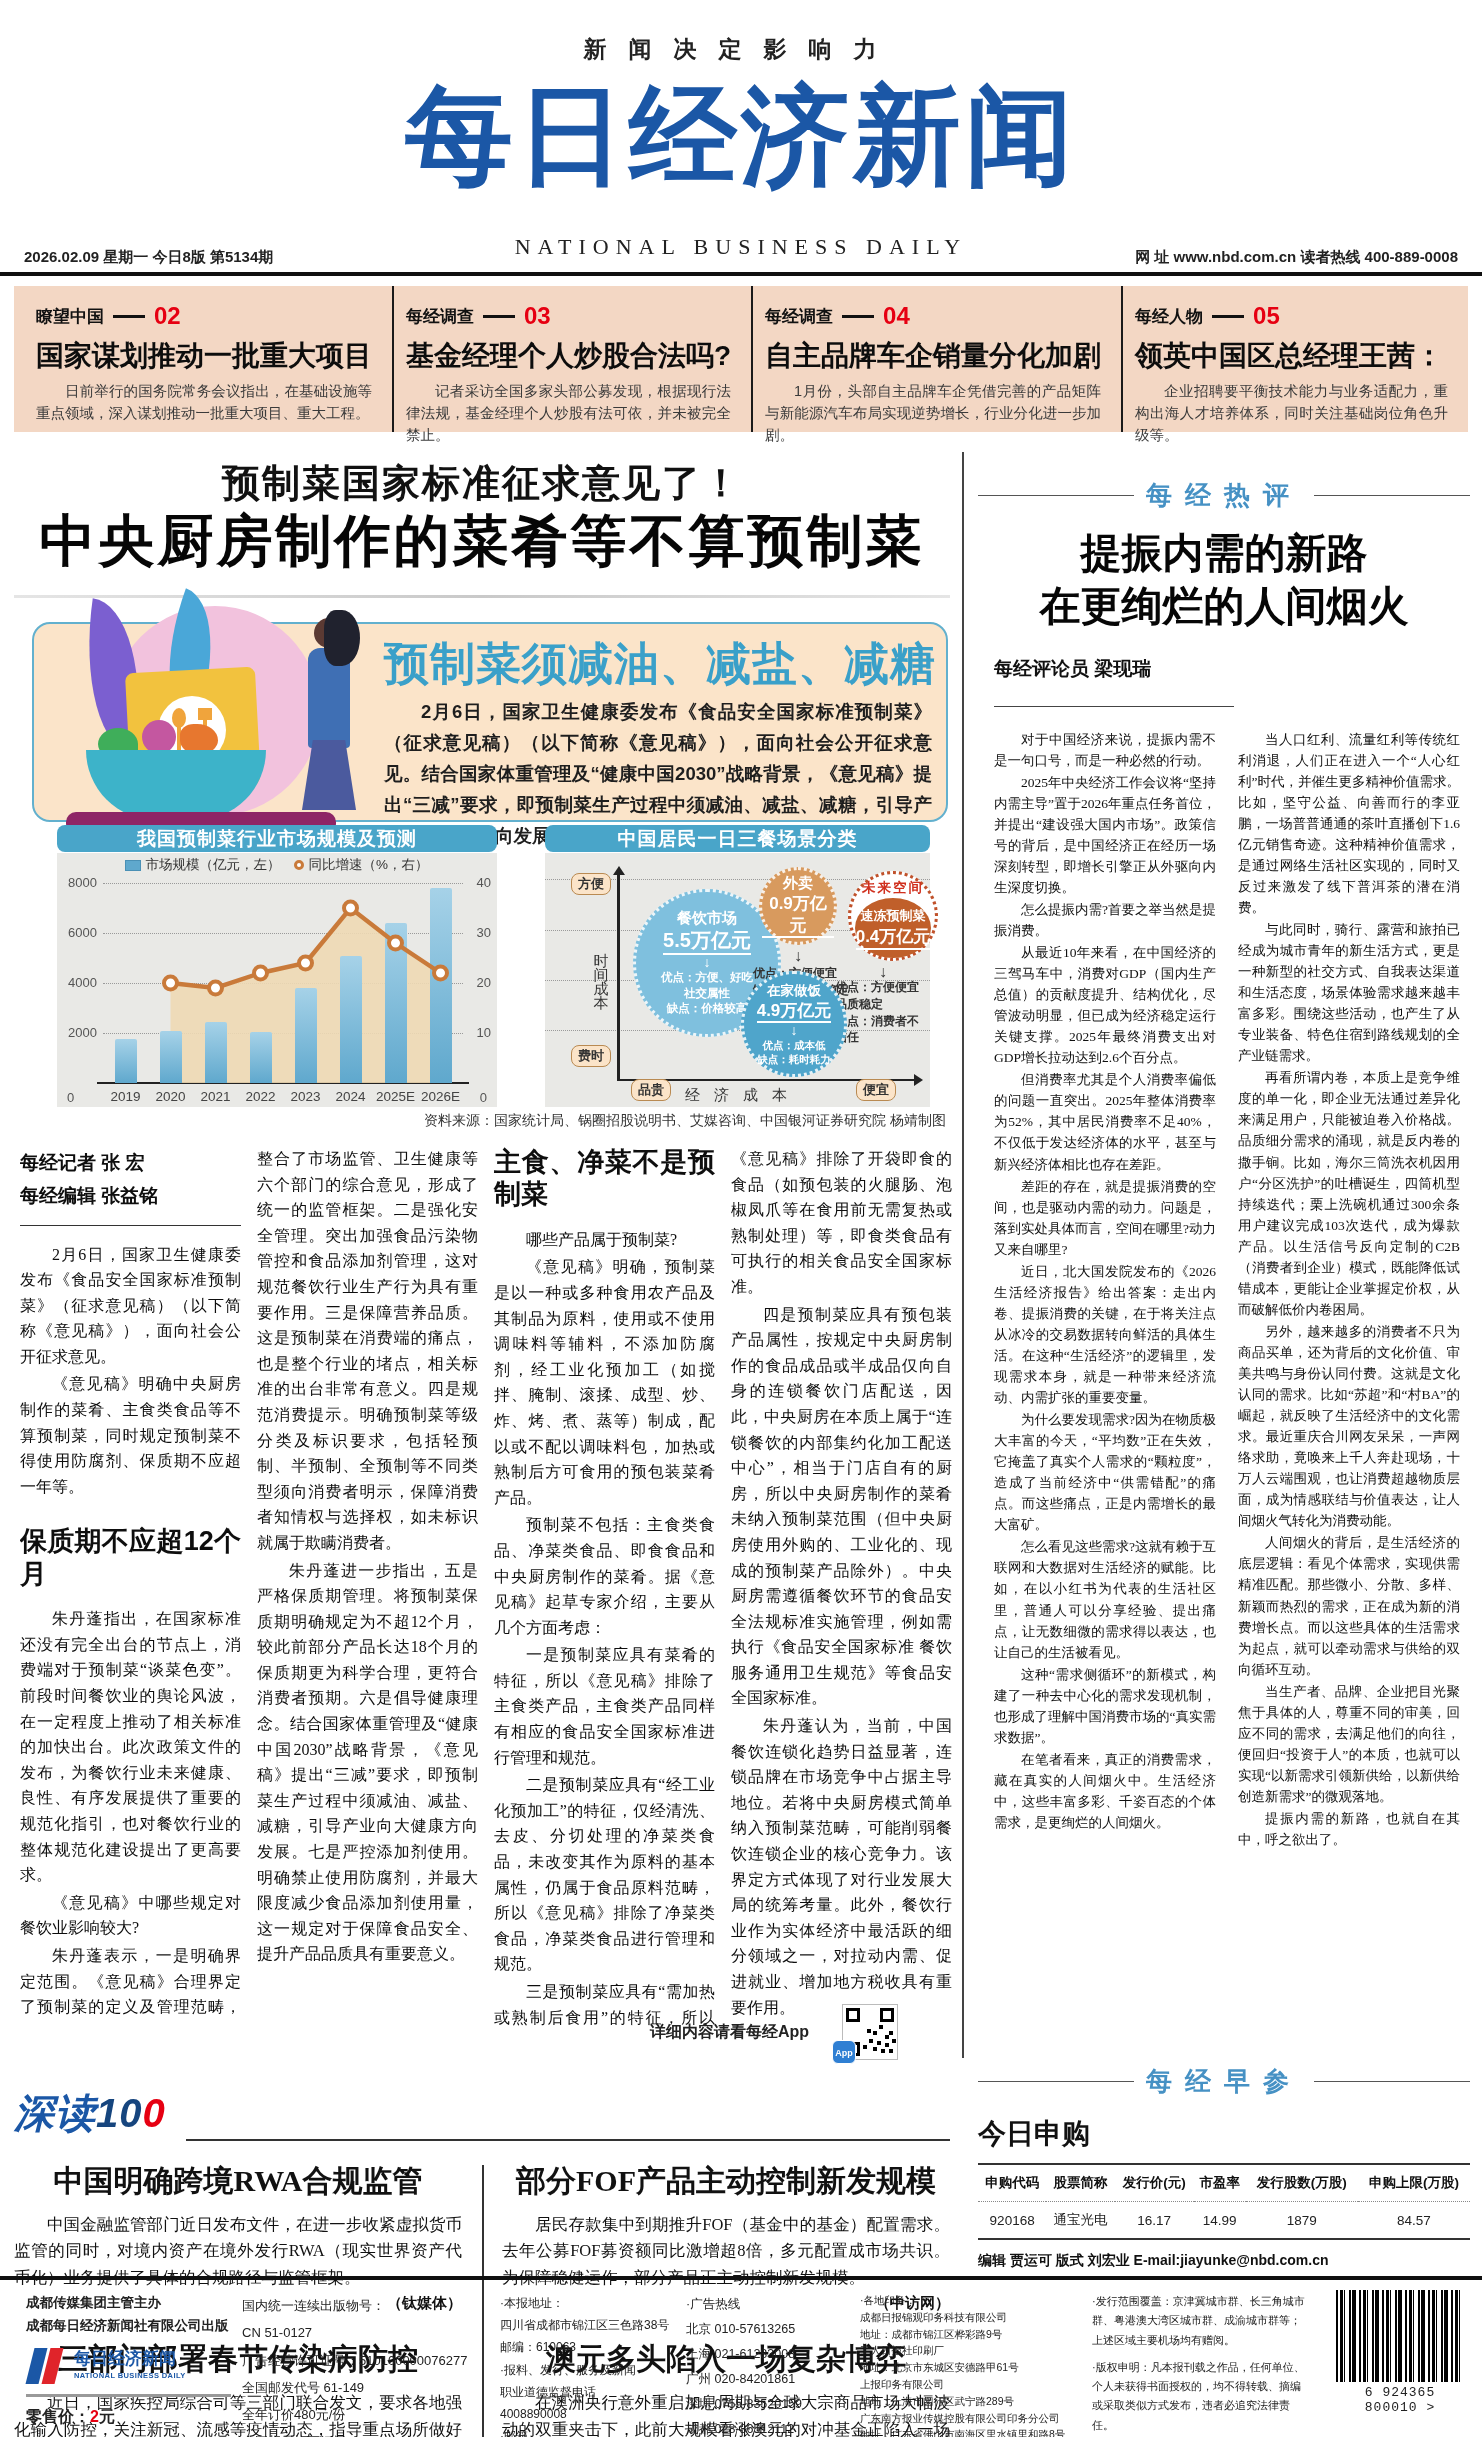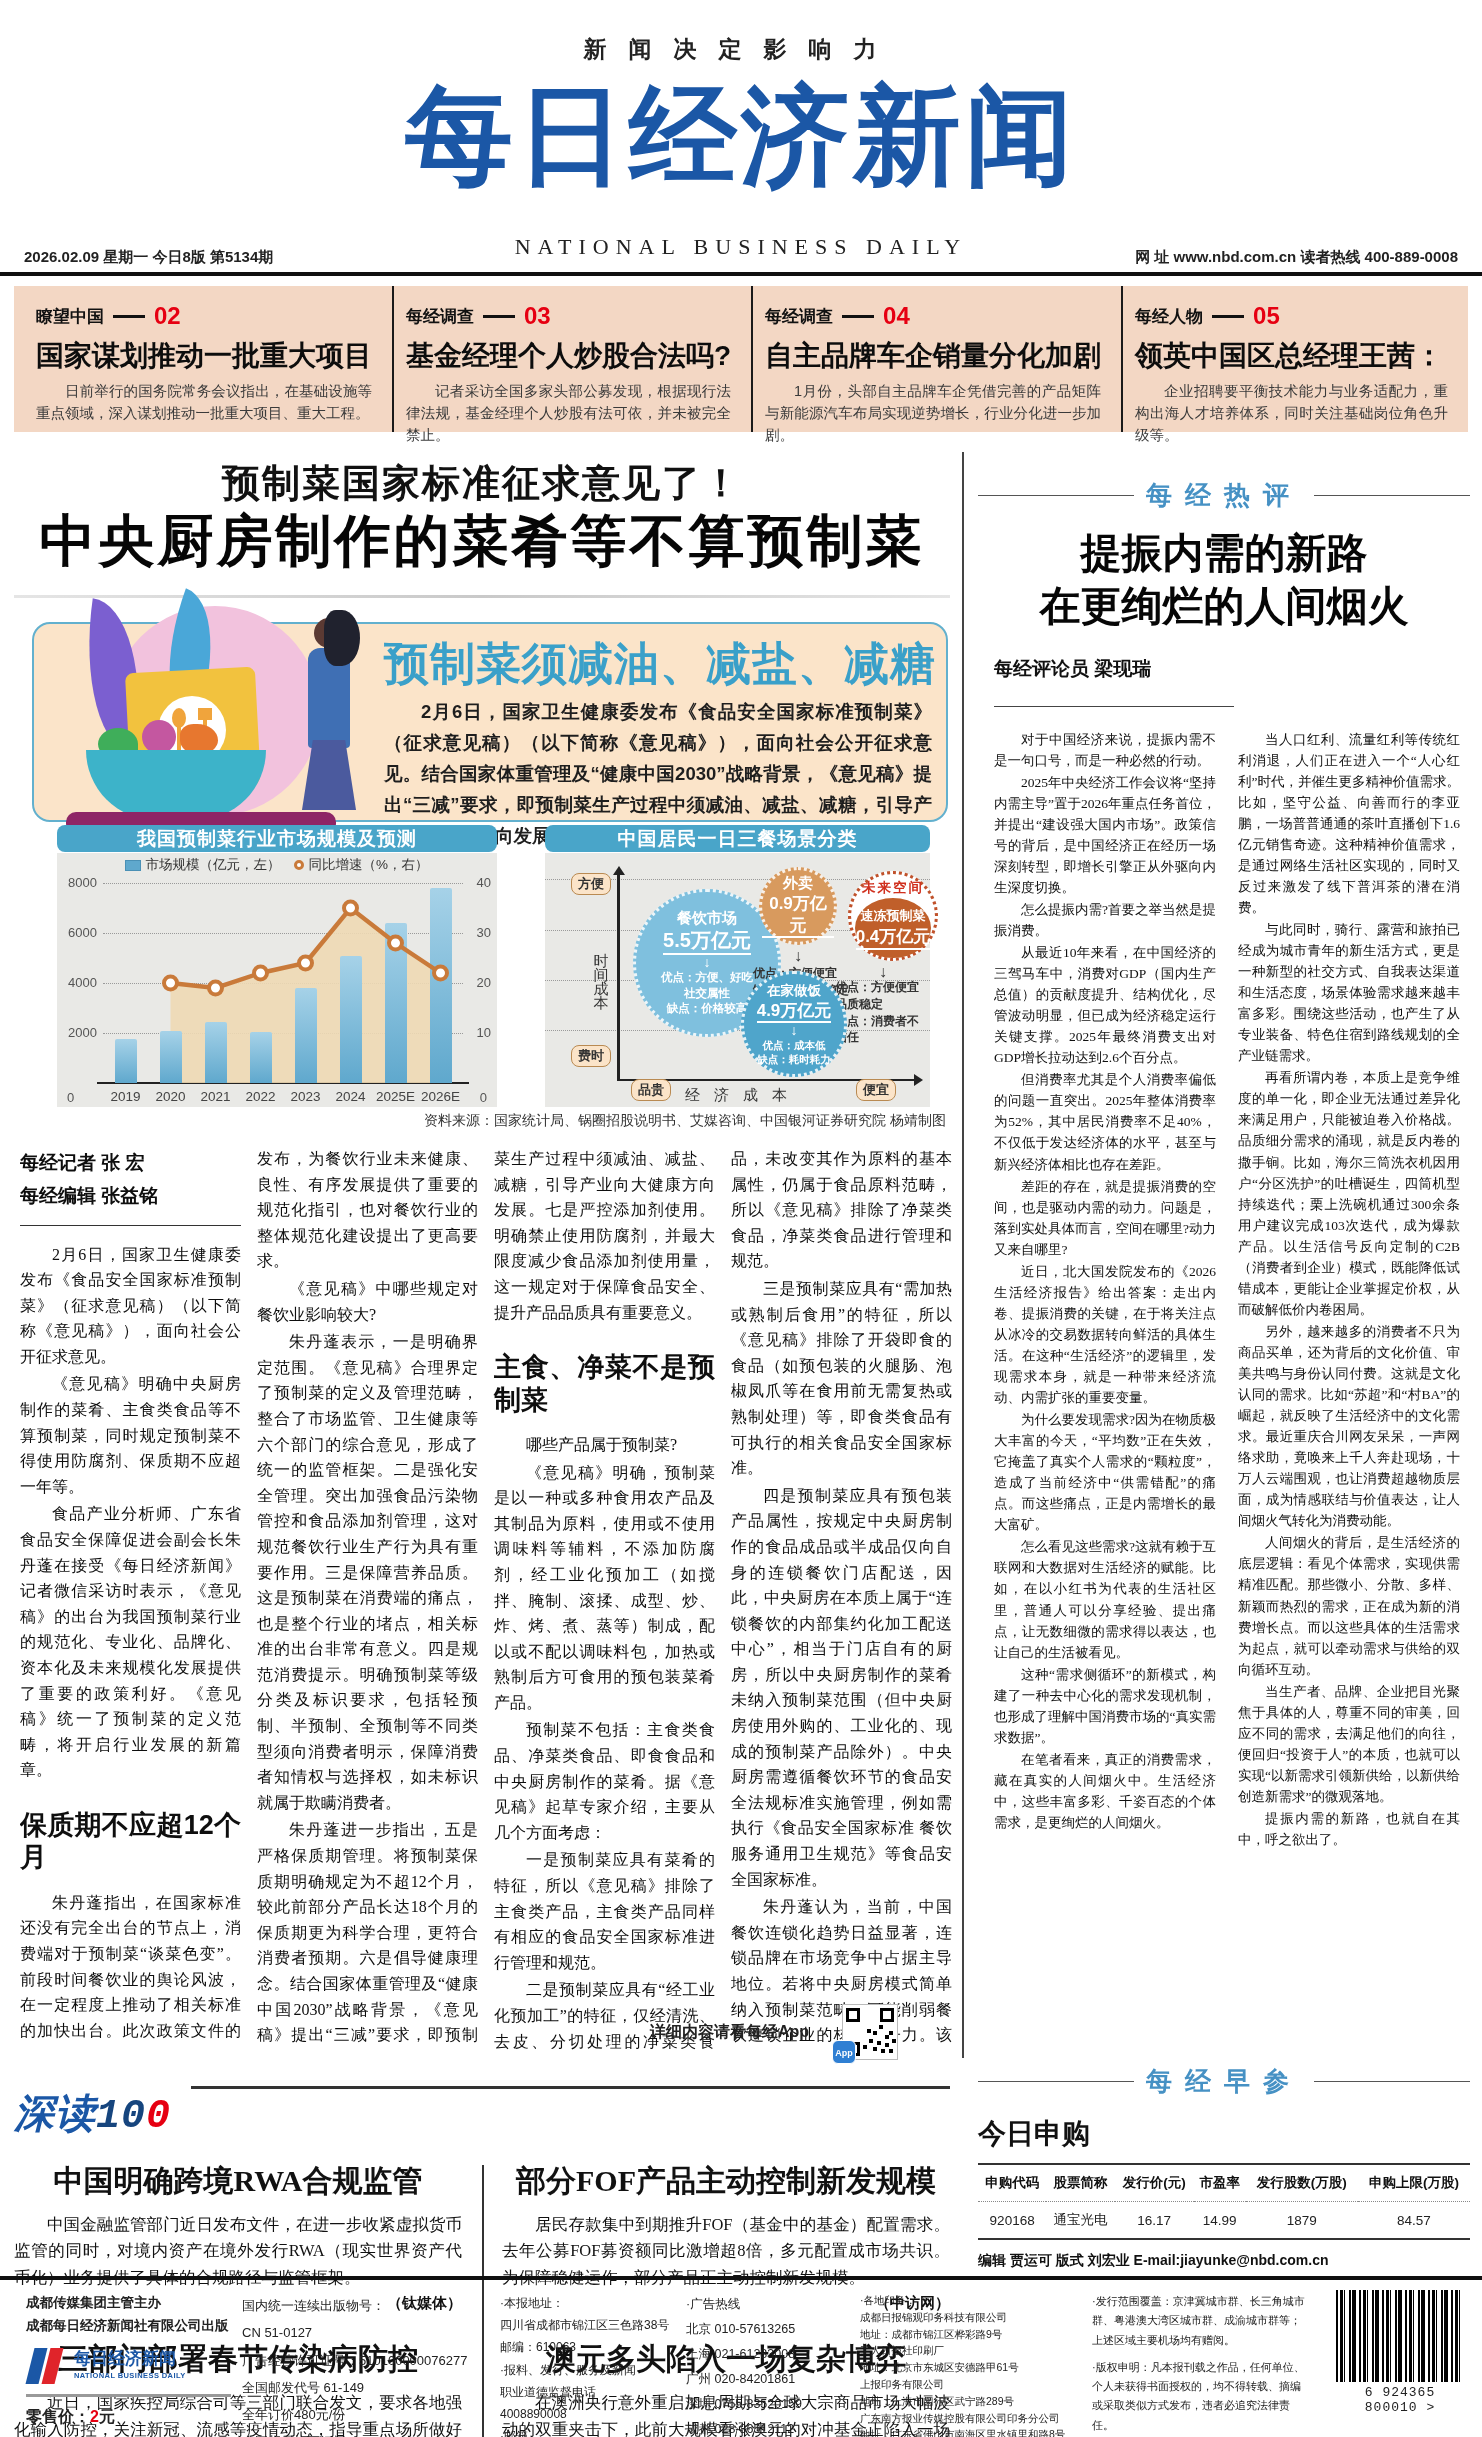--- a/index.html
+++ b/index.html
@@ -137,21 +137,21 @@
   .qr .fp.tl { left:3px; top:3px; } .qr .fp.tr { right:3px; top:3px; } .qr .fp.bl { left:3px; bottom:3px; }
   .qr .dots { position:absolute; left:24px; top:24px; width:4px; height:4px; background:#000;
     box-shadow:6px 2px #000, 12px -4px #000, 18px 6px #000, 2px 10px #000, 10px 12px #000, 18px 14px #000,
     22px 2px #000, -4px 16px #000, 6px 18px #000, 14px 20px #000, 22px 20px #000, 25px 10px #000; }
   .app-badge { position:absolute; right:104px; top:38px; width:24px; height:24px; background:#2f7fd3;
     border-radius:6px; color:#fff; font-size:9px; font-weight:bold; text-align:center; line-height:24px;
     border:1.5px solid #fff; z-index:6; }
 
   
   .shendu { position:absolute; left:14px; top:2086px; width:936px; }
-  .sd-logo-row { display:flex; align-items:flex-start; gap:20px;font-family:Liberation Mono, monospace; }
+  .sd-logo-row { display:flex; align-items:flex-end; gap:20px; }
   .sd-logo { font-size:40px; font-weight:900; font-style:italic; color:#1b57a6; letter-spacing:1px; }
   .sd-logo .n1 { color:#16457e; } .sd-logo .n2 { color:#e60012; }
   .sd-line { flex:1; height:2.5px; background:#333; }
   .sd-grid { margin-top:20px; display:grid; grid-template-columns:1fr 1fr; column-gap:40px; row-gap:24px; position:relative; }
   .sd-divider { position:absolute; left:50%; top:4px; bottom:4px; width:1.5px; background:#333; }
   .sd-title { text-align:center; font-family:"Liberation Serif", serif; font-weight:bold; font-size:30px; margin-bottom:10px; }
   .sd-body { font-family:"Liberation Serif", serif; font-size:16.5px; line-height:1.6; text-align:justify; text-indent:2em; }
   .sd-source { float:right; font-family:"Liberation Sans", sans-serif; font-weight:bold; font-size:15px; }
 
   
@@ -399,21 +399,20 @@
   <div class="ig-source">资料来源：国家统计局、锅圈招股说明书、艾媒咨询、中国银河证券研究院 杨靖制图</div>
 </div>
 
 <div class="article" id="articleFlow">
   <div class="byline">
     <div>每经记者 张  宏</div>
     <div>每经编辑 张益铭</div>
   </div>
 <p>2月6日，国家卫生健康委发布《食品安全国家标准预制菜》（征求意见稿）（以下简称《意见稿》），面向社会公开征求意见。</p>
     <p>《意见稿》明确中央厨房制作的菜肴、主食类食品等不算预制菜，同时规定预制菜不得使用防腐剂、保质期不应超一年等。</p>
-    <p>食品产业分析师、广东省食品安全保障促进会副会长朱丹蓬在接受《每日经济新闻》记者微信采访时表示，《意见稿》的出台为我国预制菜行业的规范化、专业化、品牌化、资本化及未来规模化发展提供了重要的政策利好。《意见稿》统一了预制菜的定义范畴，将开启行业发展的新篇章。</p>
     <h3>保质期不应超12个月</h3>
     <p>朱丹蓬指出，在国家标准还没有完全出台的节点上，消费端对于预制菜“谈菜色变”。前段时间餐饮业的舆论风波，在一定程度上推动了相关标准的加快出台。此次政策文件的发布，为餐饮行业未来健康、良性、有序发展提供了重要的规范化指引，也对餐饮行业的整体规范化建设提出了更高要求。</p>
     <p>《意见稿》中哪些规定对餐饮业影响较大?</p>
     <p>朱丹蓬表示，一是明确界定范围。《意见稿》合理界定了预制菜的定义及管理范畴，整合了市场监管、卫生健康等六个部门的综合意见，形成了统一的监管框架。二是强化安全管理。突出加强食品污染物管控和食品添加剂管理，这对规范餐饮行业生产行为具有重要作用。三是保障营养品质。这是预制菜在消费端的痛点，也是整个行业的堵点，相关标准的出台非常有意义。四是规范消费提示。明确预制菜等级分类及标识要求，包括轻预制、半预制、全预制等不同类型须向消费者明示，保障消费者知情权与选择权，如未标识就属于欺瞒消费者。</p>
     <p>朱丹蓬进一步指出，五是严格保质期管理。将预制菜保质期明确规定为不超12个月，较此前部分产品长达18个月的保质期更为科学合理，更符合消费者预期。六是倡导健康理念。结合国家体重管理及“健康中国2030”战略背景，《意见稿》提出“三减”要求，即预制菜生产过程中须减油、减盐、减糖，引导产业向大健康方向发展。七是严控添加剂使用。明确禁止使用防腐剂，并最大限度减少食品添加剂使用量，这一规定对于保障食品安全、提升产品品质具有重要意义。</p>
     <h3>主食、净菜不是预制菜</h3>
     <p>哪些产品属于预制菜?</p>
     <p>《意见稿》明确，预制菜是以一种或多种食用农产品及其制品为原料，使用或不使用调味料等辅料，不添加防腐剂，经工业化预加工（如搅拌、腌制、滚揉、成型、炒、炸、烤、煮、蒸等）制成，配以或不配以调味料包，加热或熟制后方可食用的预包装菜肴产品。</p>
     <p>预制菜不包括：主食类食品、净菜类食品、即食食品和中央厨房制作的菜肴。据《意见稿》起草专家介绍，主要从几个方面考虑：</p>
     <p>一是预制菜应具有菜肴的特征，所以《意见稿》排除了主食类产品，主食类产品同样有相应的食品安全国家标准进行管理和规范。</p>

